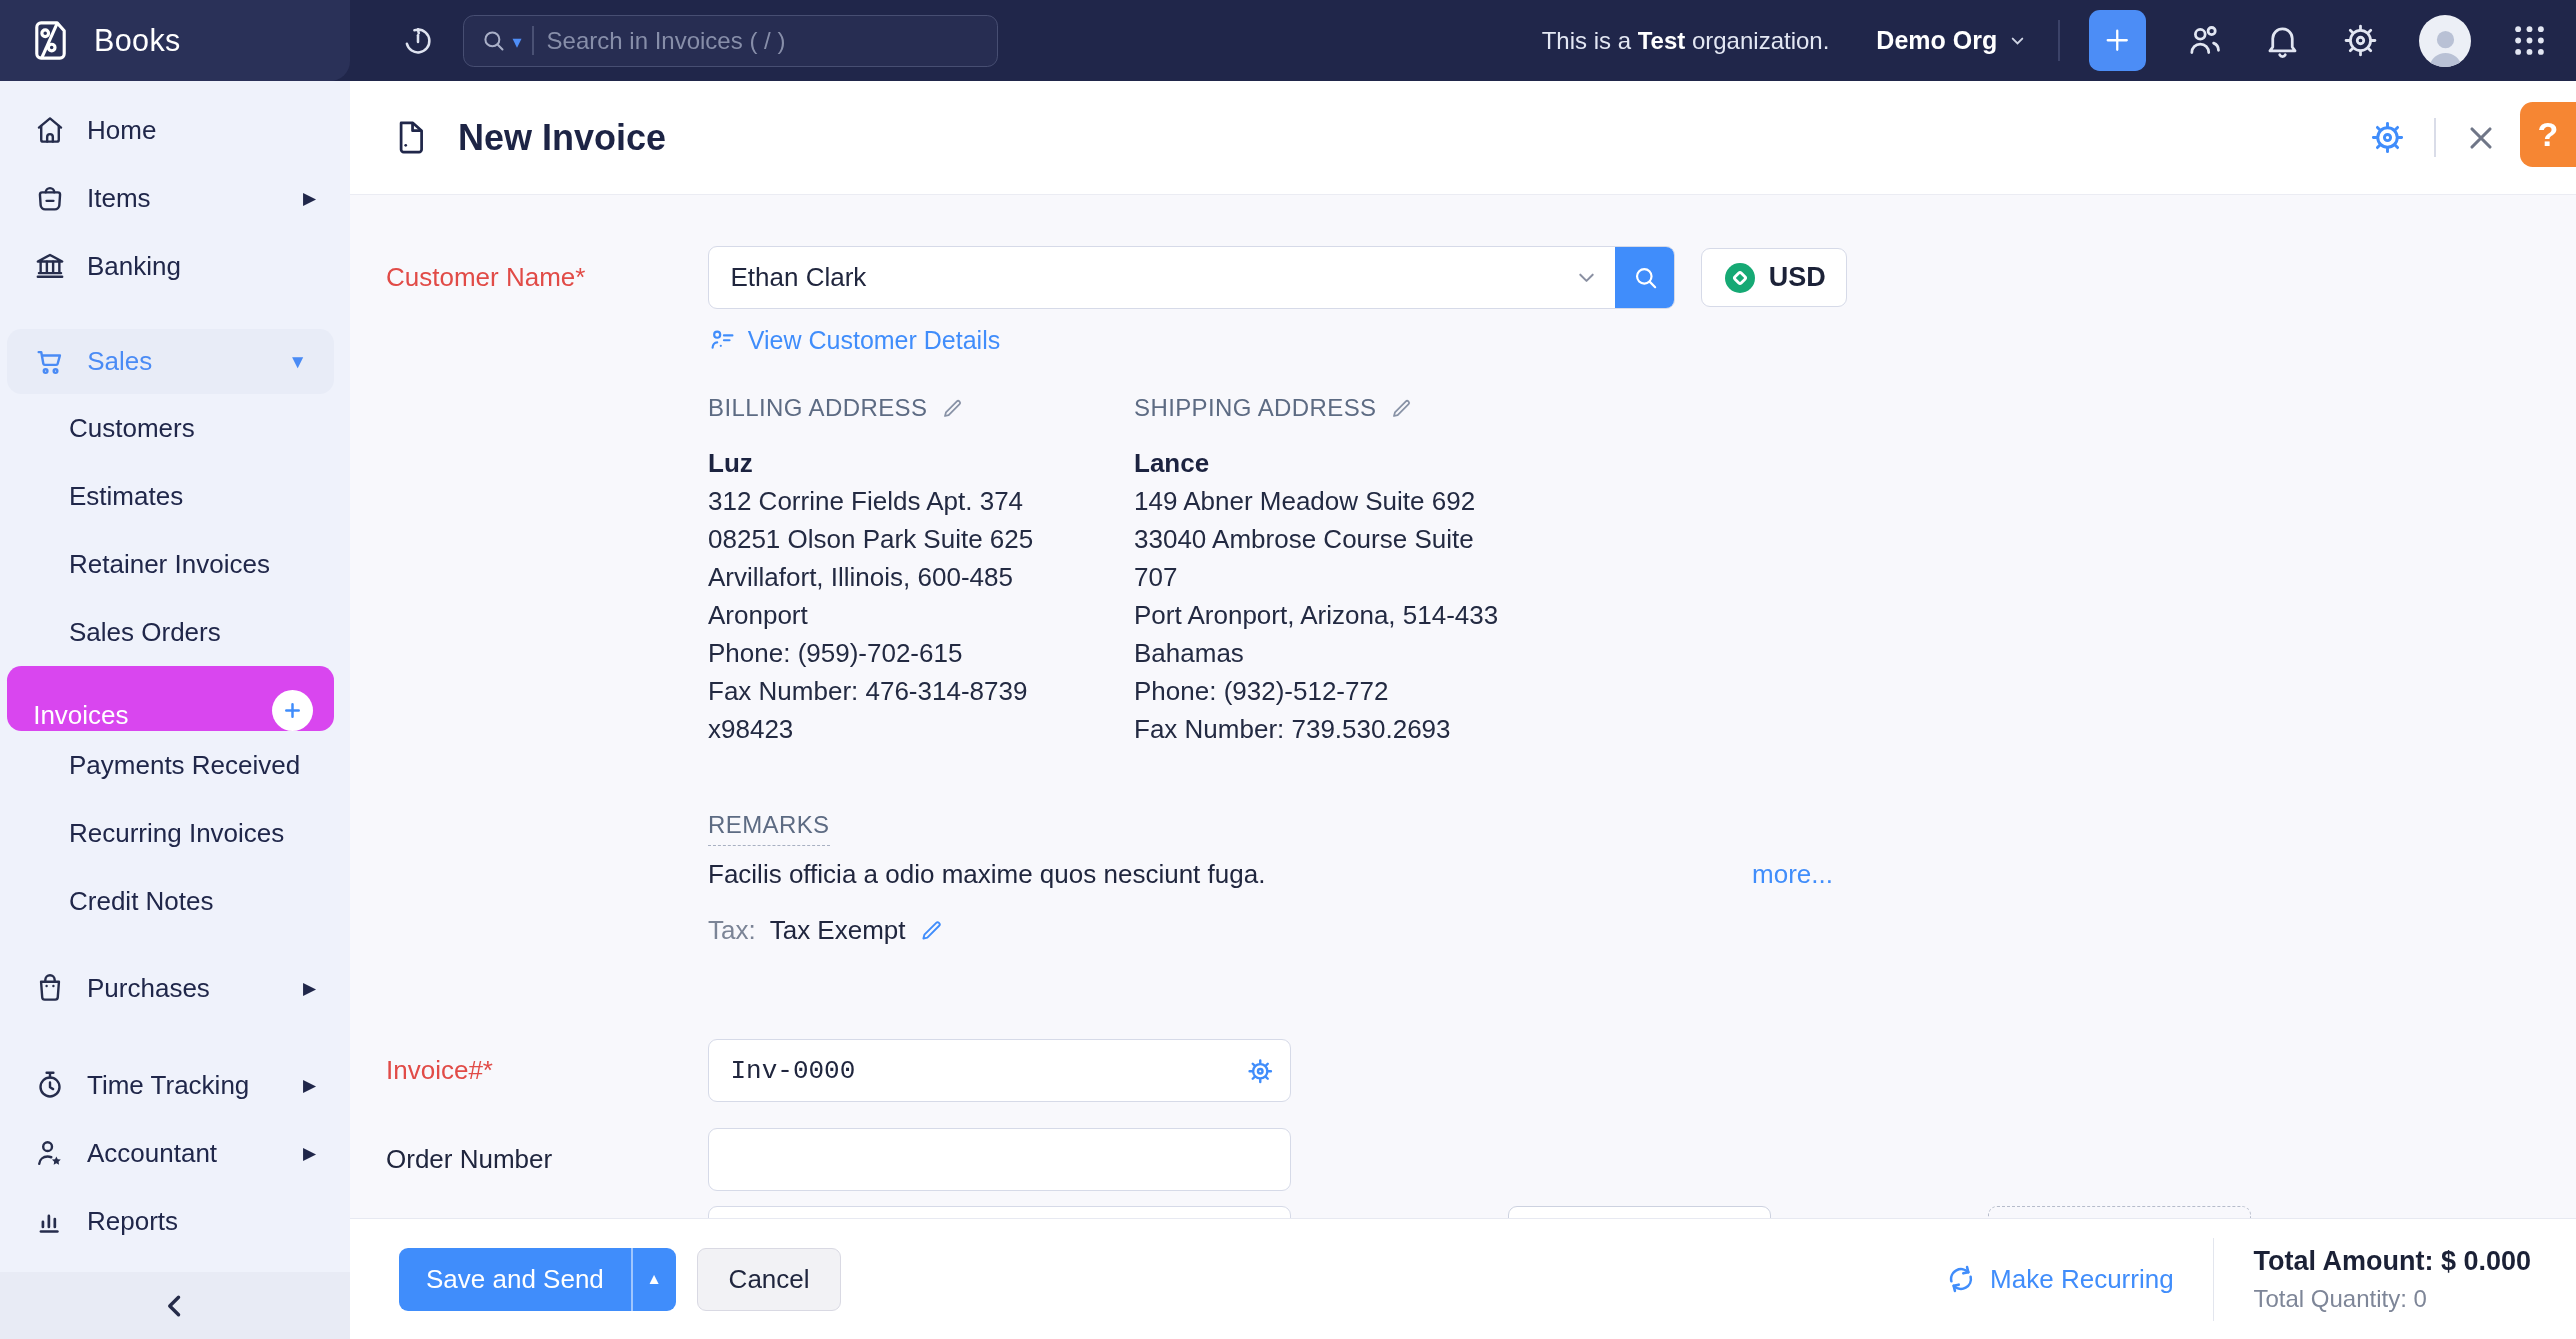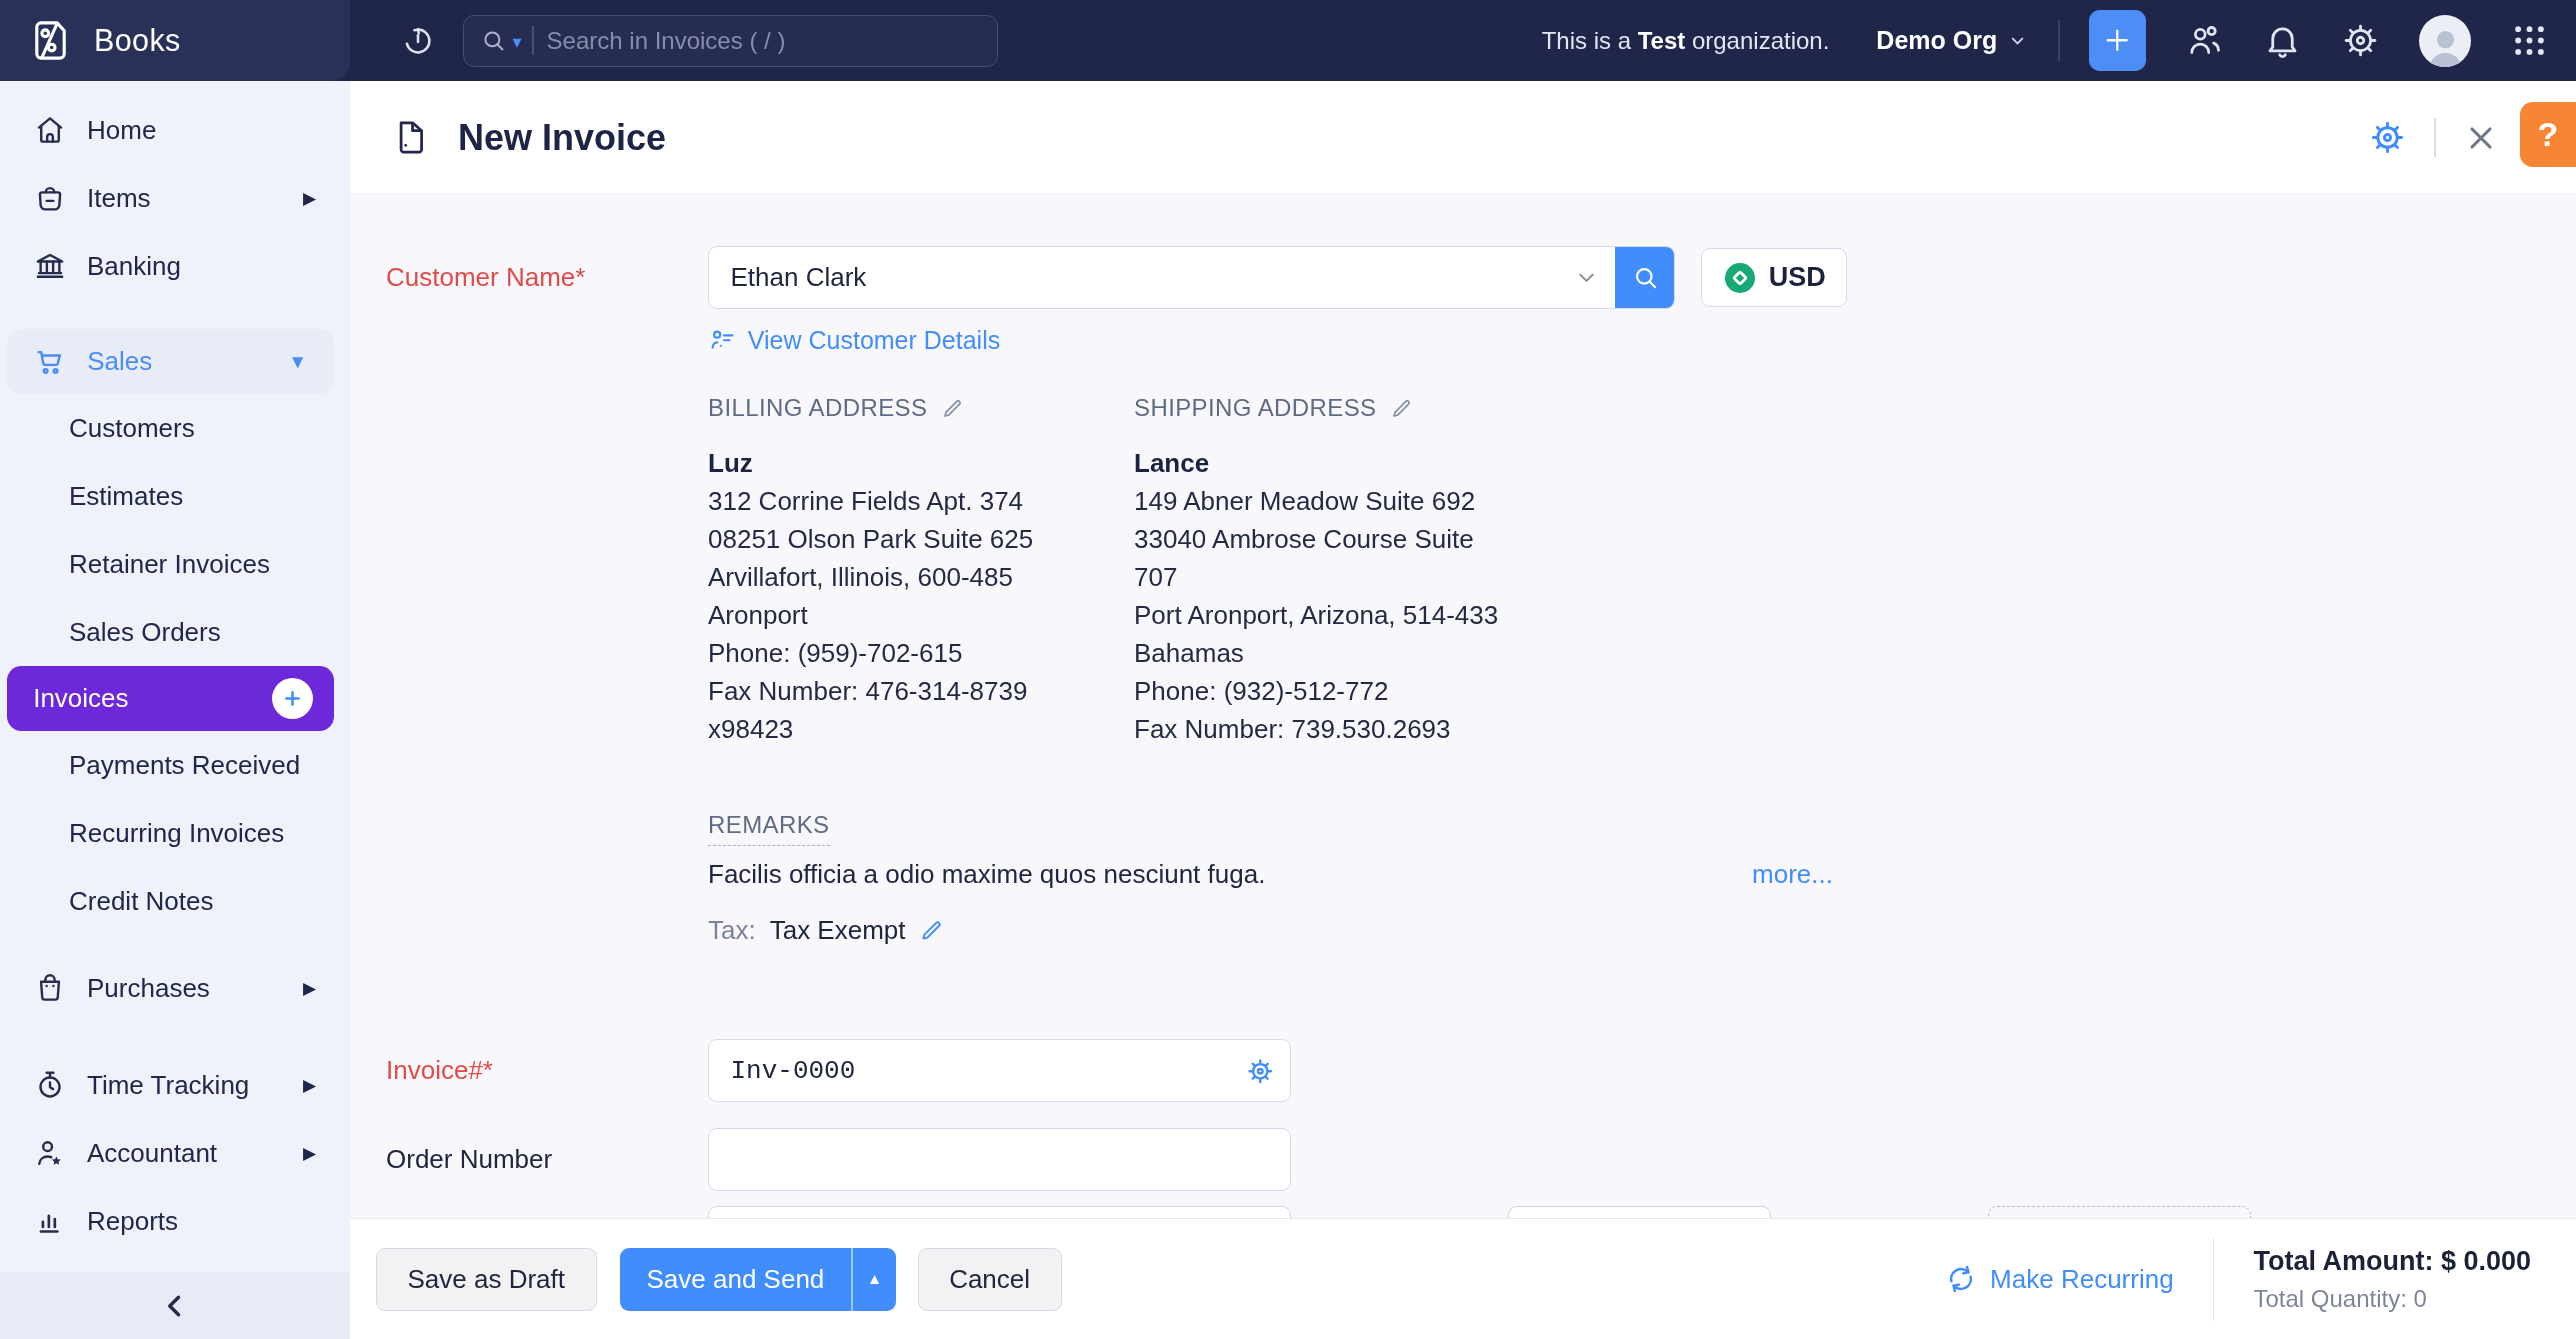--- a/index.html
+++ b/index.html
@@ -33,21 +33,21 @@
   .sidebar { position:absolute; top:81px; left:0; width:350px; bottom:0; background:#eff2fb; z-index:20; }
   .nav { padding-top:15.3px; }
   .s-item { height:68px; display:flex; align-items:center; padding-left:33px; font-size:26px; color:#20274a; cursor:pointer; }
   .s-item .ic { width:36px; margin-right:18px; color:#262d4c; }
   .s-item .arr { margin-left:auto; margin-right:34px; font-size:17px; color:#20274a; }
   .pill { height:65px; margin:0 16px 0 7.2px; border-radius:14.4px; display:flex; align-items:center; padding-left:26px; font-size:26px; cursor:pointer; }
   .pill-sales { margin-top:29px; background:#e8ecf7; color:#4a8bf5; }
   .pill-sales .ic { width:36px; margin-right:18px; color:#4a8bf5; }
   .pill-sales .arr { margin-left:auto; margin-right:27px; font-size:19px; color:#4a8bf5; }
   .s-sub { height:68px; display:flex; align-items:center; padding-left:69px; font-size:26px; color:#20274a; cursor:pointer; }
-  .pill-invoices { background:#6d28d9; color:#fff; }
+  .pill-invoices { background:#d946ef; color:#fff;align-items:flex-end; }
   .plus-circle { margin-left:auto; margin-right:21.5px; width:41px; height:41px; border-radius:50%; background:#fff; display:flex; align-items:center; justify-content:center; color:#408dfb; }
   .gap21 { height:19px; } .gap32 { height:29px; }
   .collapse-strip { position:absolute; bottom:0; left:0; right:0; height:67px; background:#e8ebf5; display:flex; align-items:center; justify-content:center; color:#252b49; cursor:pointer; }
 
   
   .main { position:absolute; left:350px; top:81px; right:0; bottom:0; background:#f8f8fc; }
   .titlebar { position:relative; height:114px; background:#fff; border-bottom:1.8px solid #ebecf3; display:flex; align-items:center; padding-left:40px; }
   .doc-ic { color:#20274a; }
   .page-title { font-size:36px; font-weight:600; color:#1d2445; margin-left:27px; }
   .tb-controls { margin-left:auto; margin-right:77px; display:flex; align-items:center; }
@@ -475,21 +475,20 @@
       <span class="f-label">Order Number</span>
       <input class="txt-input" type="text" style="">
     </div>
 
     <input class="txt-input abs" style="left: 358px; top: 1011px;" type="text">
     <span class="stub abs" style="left:1158px; top:1011px; width:263px;"></span>
     <span class="stub dashed abs" style="left:1638px; top:1011px; width:263px;"></span>
   </div>
 
   <div class="footer">
-    <span class="btn btn-muted">Save as Draft</span>
     <span class="btn btn-primary">
       <span class="main-part">Save and Send</span>
       <span class="split"></span>
       <span class="caret-part">▲</span>
     </span>
     <span class="btn btn-muted btn-cancel">Cancel</span>
 
     <span class="footer-right">
       <span class="recurring">
         <span class="ic">

